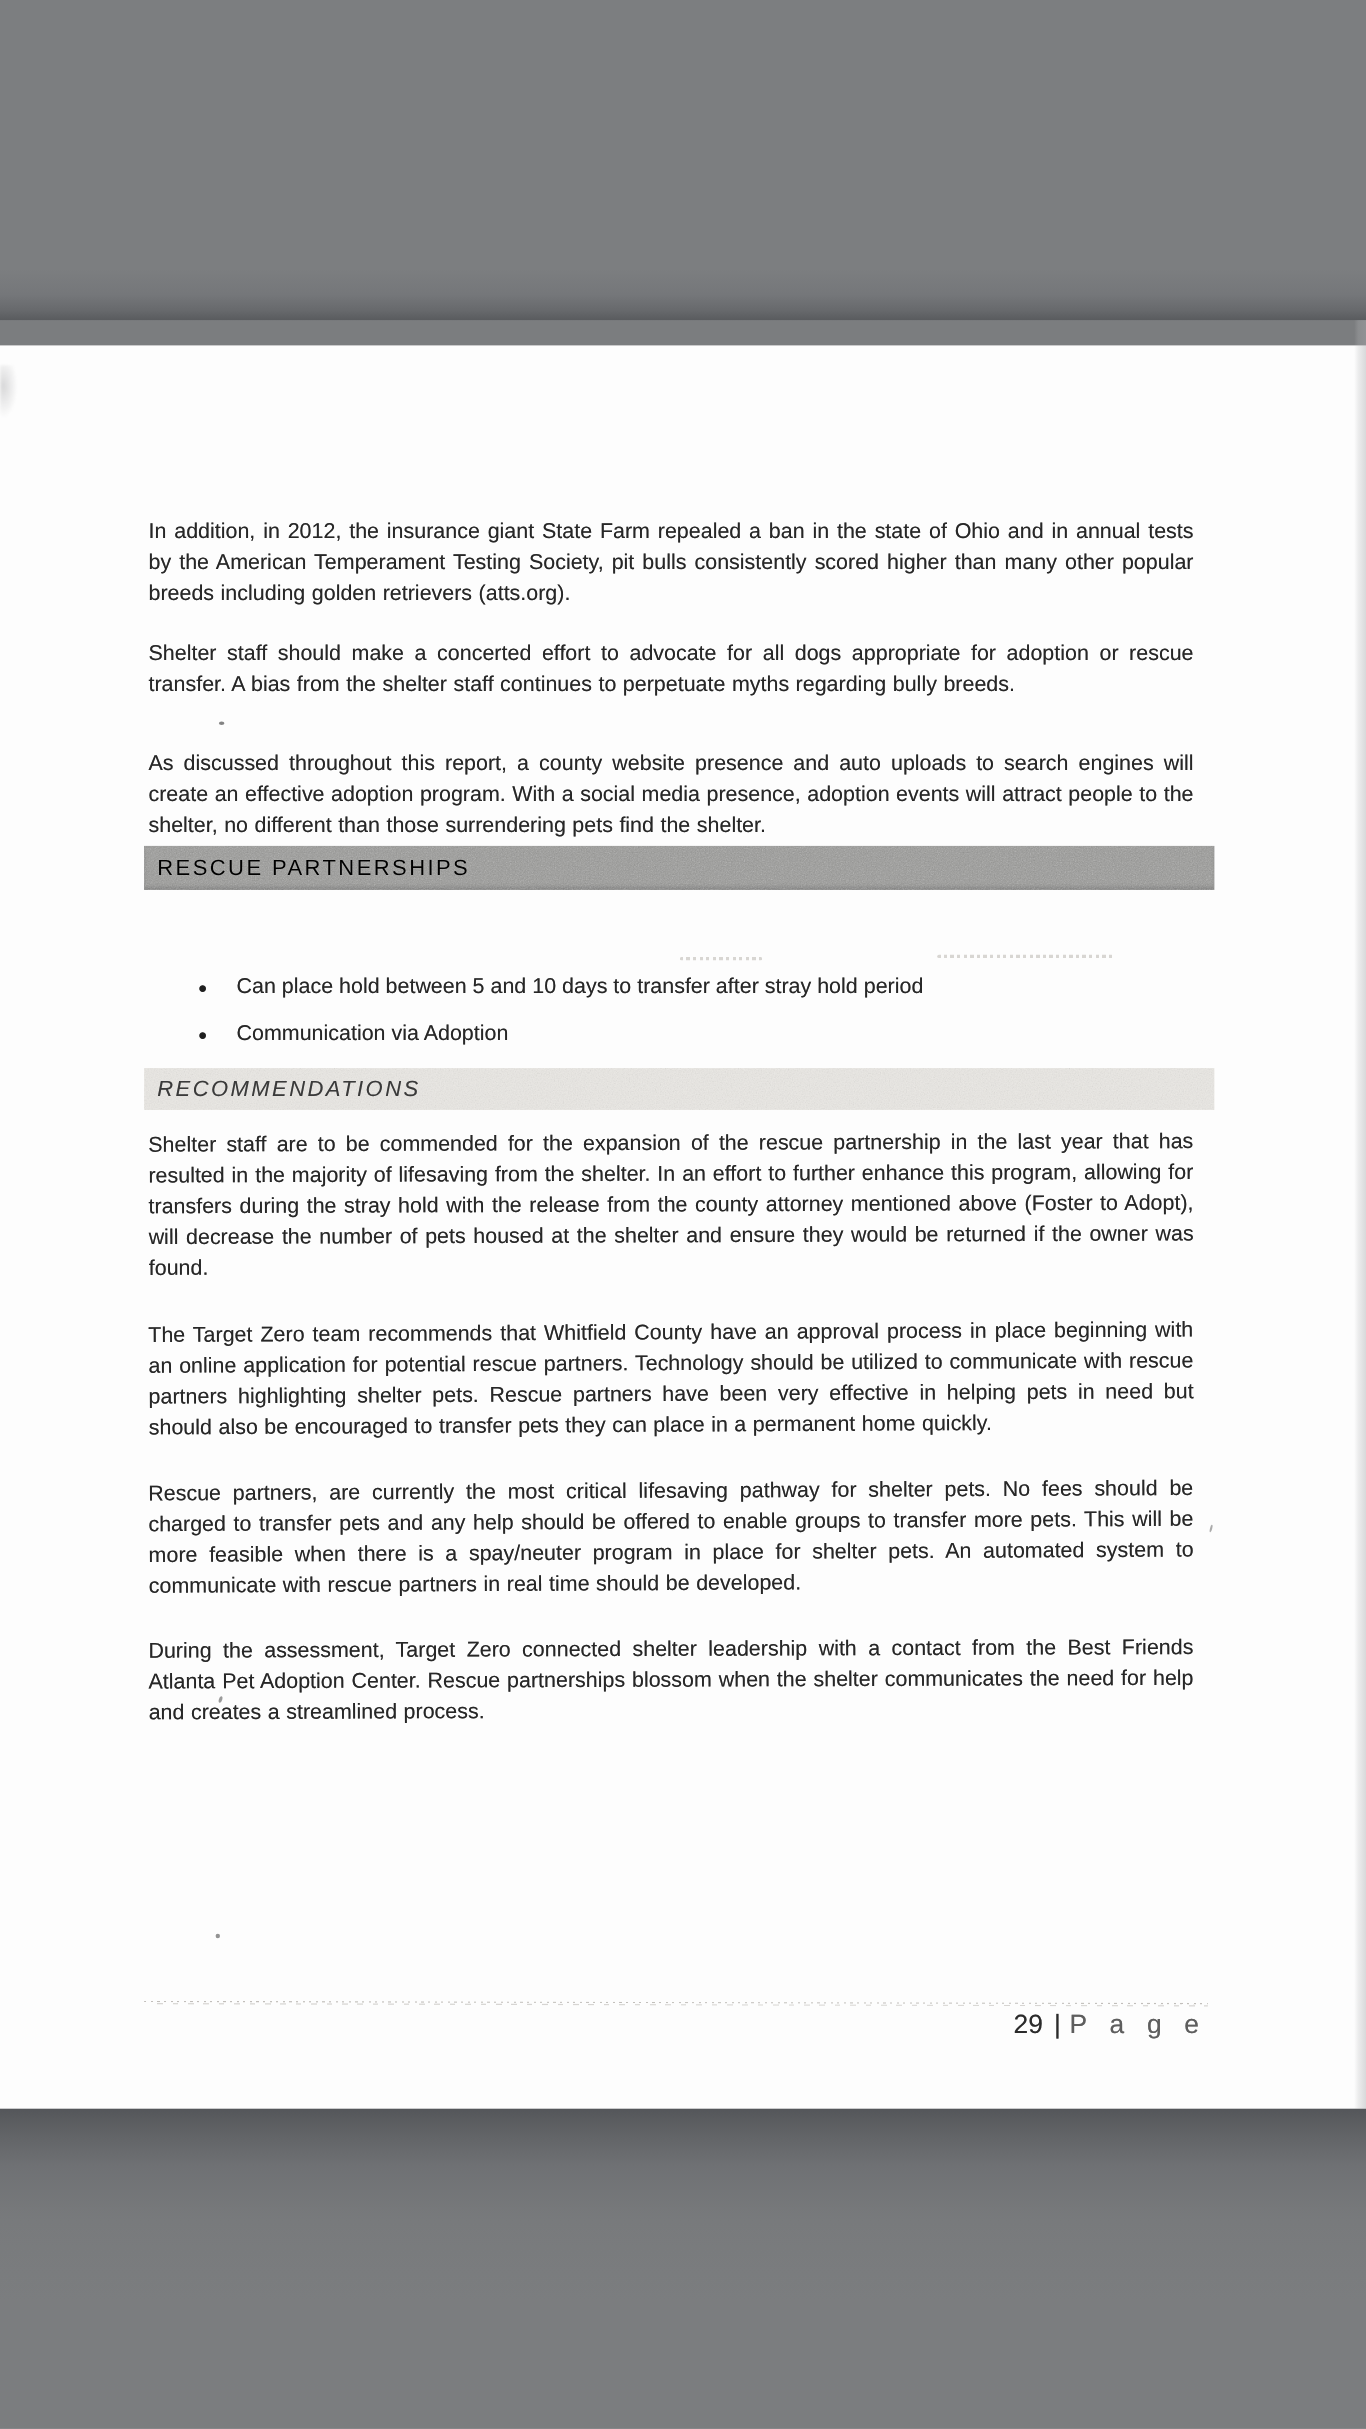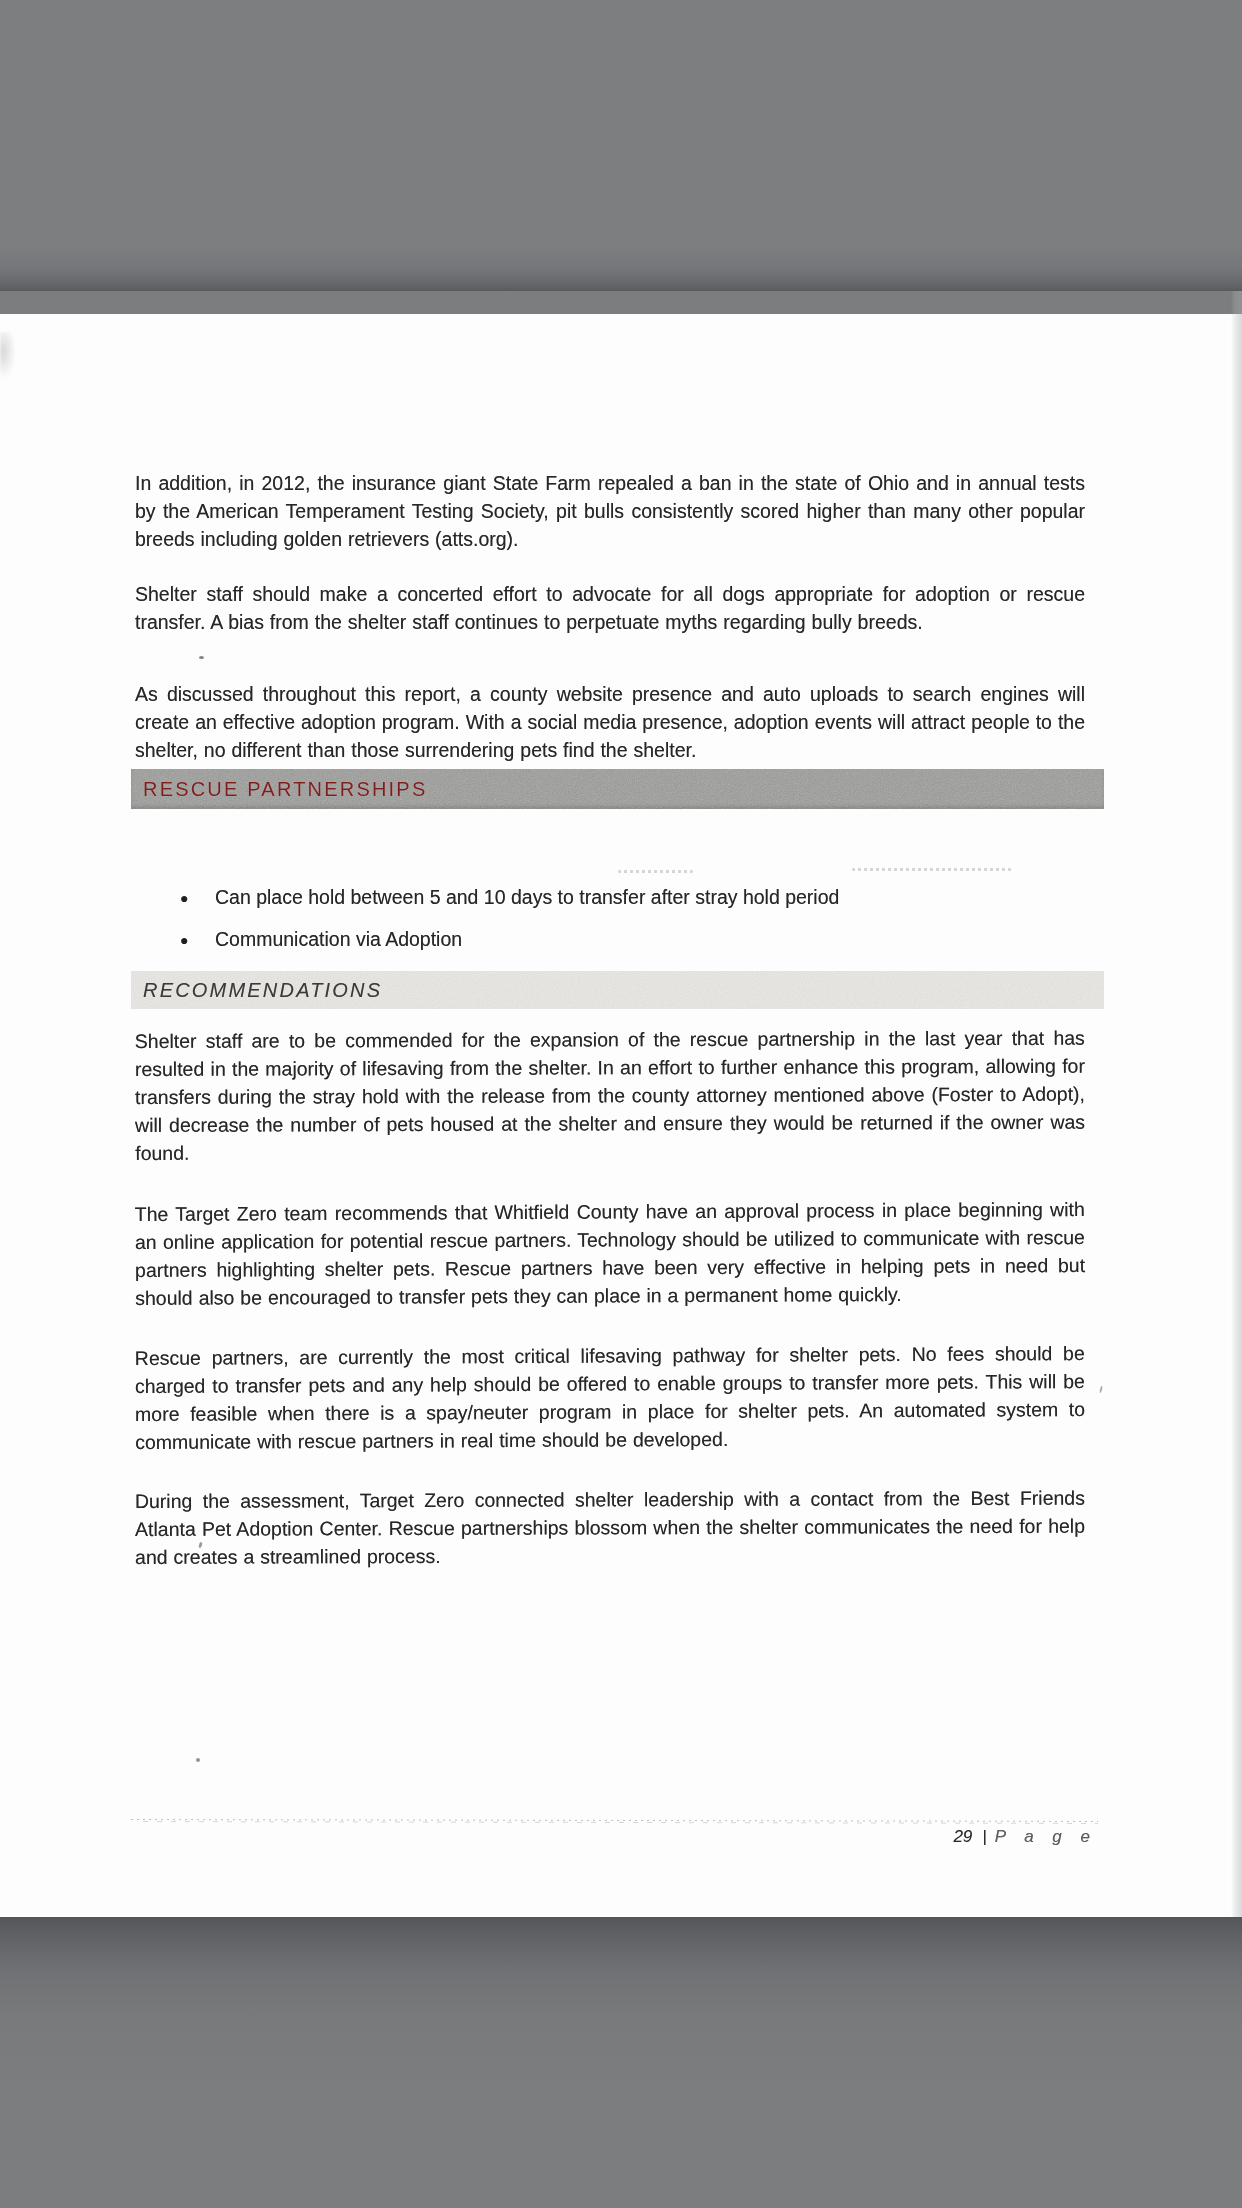--- a/index.html
+++ b/index.html
@@ -52,21 +52,21 @@
     position: absolute; left: 131px; width: 973px;
     display: flex; align-items: center; overflow: hidden;
   }
   .band .grain { position: absolute; inset: 0; width: 100%; height: 100%; }
   .band-label {
     position: relative; padding-left: 12px;
     font-size: 20px; letter-spacing: 2.2px;
     text-shadow: 0 0 0.6px rgba(0,0,0,0.25);
   }
   .band.dark { top: 455px; height: 40px; background: #9a9a98; box-shadow: inset 0 -3px 3px rgba(60,60,60,0.25); }
-  .band.dark .band-label { color: #7f1d1d; text-shadow: 0 0 1px rgba(255,255,255,0.35); }
+  .band.dark .band-label { color: #000000; text-shadow: 0 0 1px rgba(255,255,255,0.35); }
   .band.light { background: #eae8e4; }
   .band.status { top: 496px; height: 39px; }
   .band.recs { top: 657px; height: 38px; font-style: italic; }
   .band.light .band-label { color: #3a3a3a; }
 
   
   .bullets { position: absolute; left: 135px; top: 569px; width: 950px; margin: 0; padding: 0; list-style: none; }
   .bullets li {
     position: relative; padding-left: 80px;
     font-size: 19.5px; line-height: 28px; color: #272727;
@@ -85,23 +85,22 @@
       repeating-linear-gradient(90deg, rgba(125,119,110,0.55) 0 2px, rgba(125,119,110,0) 2px 6px),
       repeating-linear-gradient(90deg, rgba(125,119,110,0) 0 9px, rgba(125,119,110,0.35) 9px 14px);
     background-size: 100% 1px, 100% 1px;
     background-position: 0 0, 3px 2px;
     background-repeat: no-repeat;
     opacity: 0.85;
     transform: rotate(0.12deg);
   }
   .footer {
     position: absolute; right: 145px; top: 1513px;
-    font-size: 17px; color: #2b2b2b; white-space: nowrap;
+    font-size: 24px; color: #2b2b2b; white-space: nowrap;
     text-shadow: 0 0 0.5px rgba(45,45,45,0.5);
-    font-style: italic;
   }
   .footer .sep { margin: 0 8px 0 10px; font-weight: 400; color: #2b2b2b; }
   .footer .page-word { color: #5e5e5e; letter-spacing: 7px; }
 
   
   .artifact { position: absolute; pointer-events: none; }
   .smudge-corner {
     left: 0; top: 18px; width: 16px; height: 48px;
     background: radial-gradient(ellipse at 20% 40%, rgba(150,150,152,0.35), rgba(150,150,152,0) 70%);
     filter: blur(1px);

